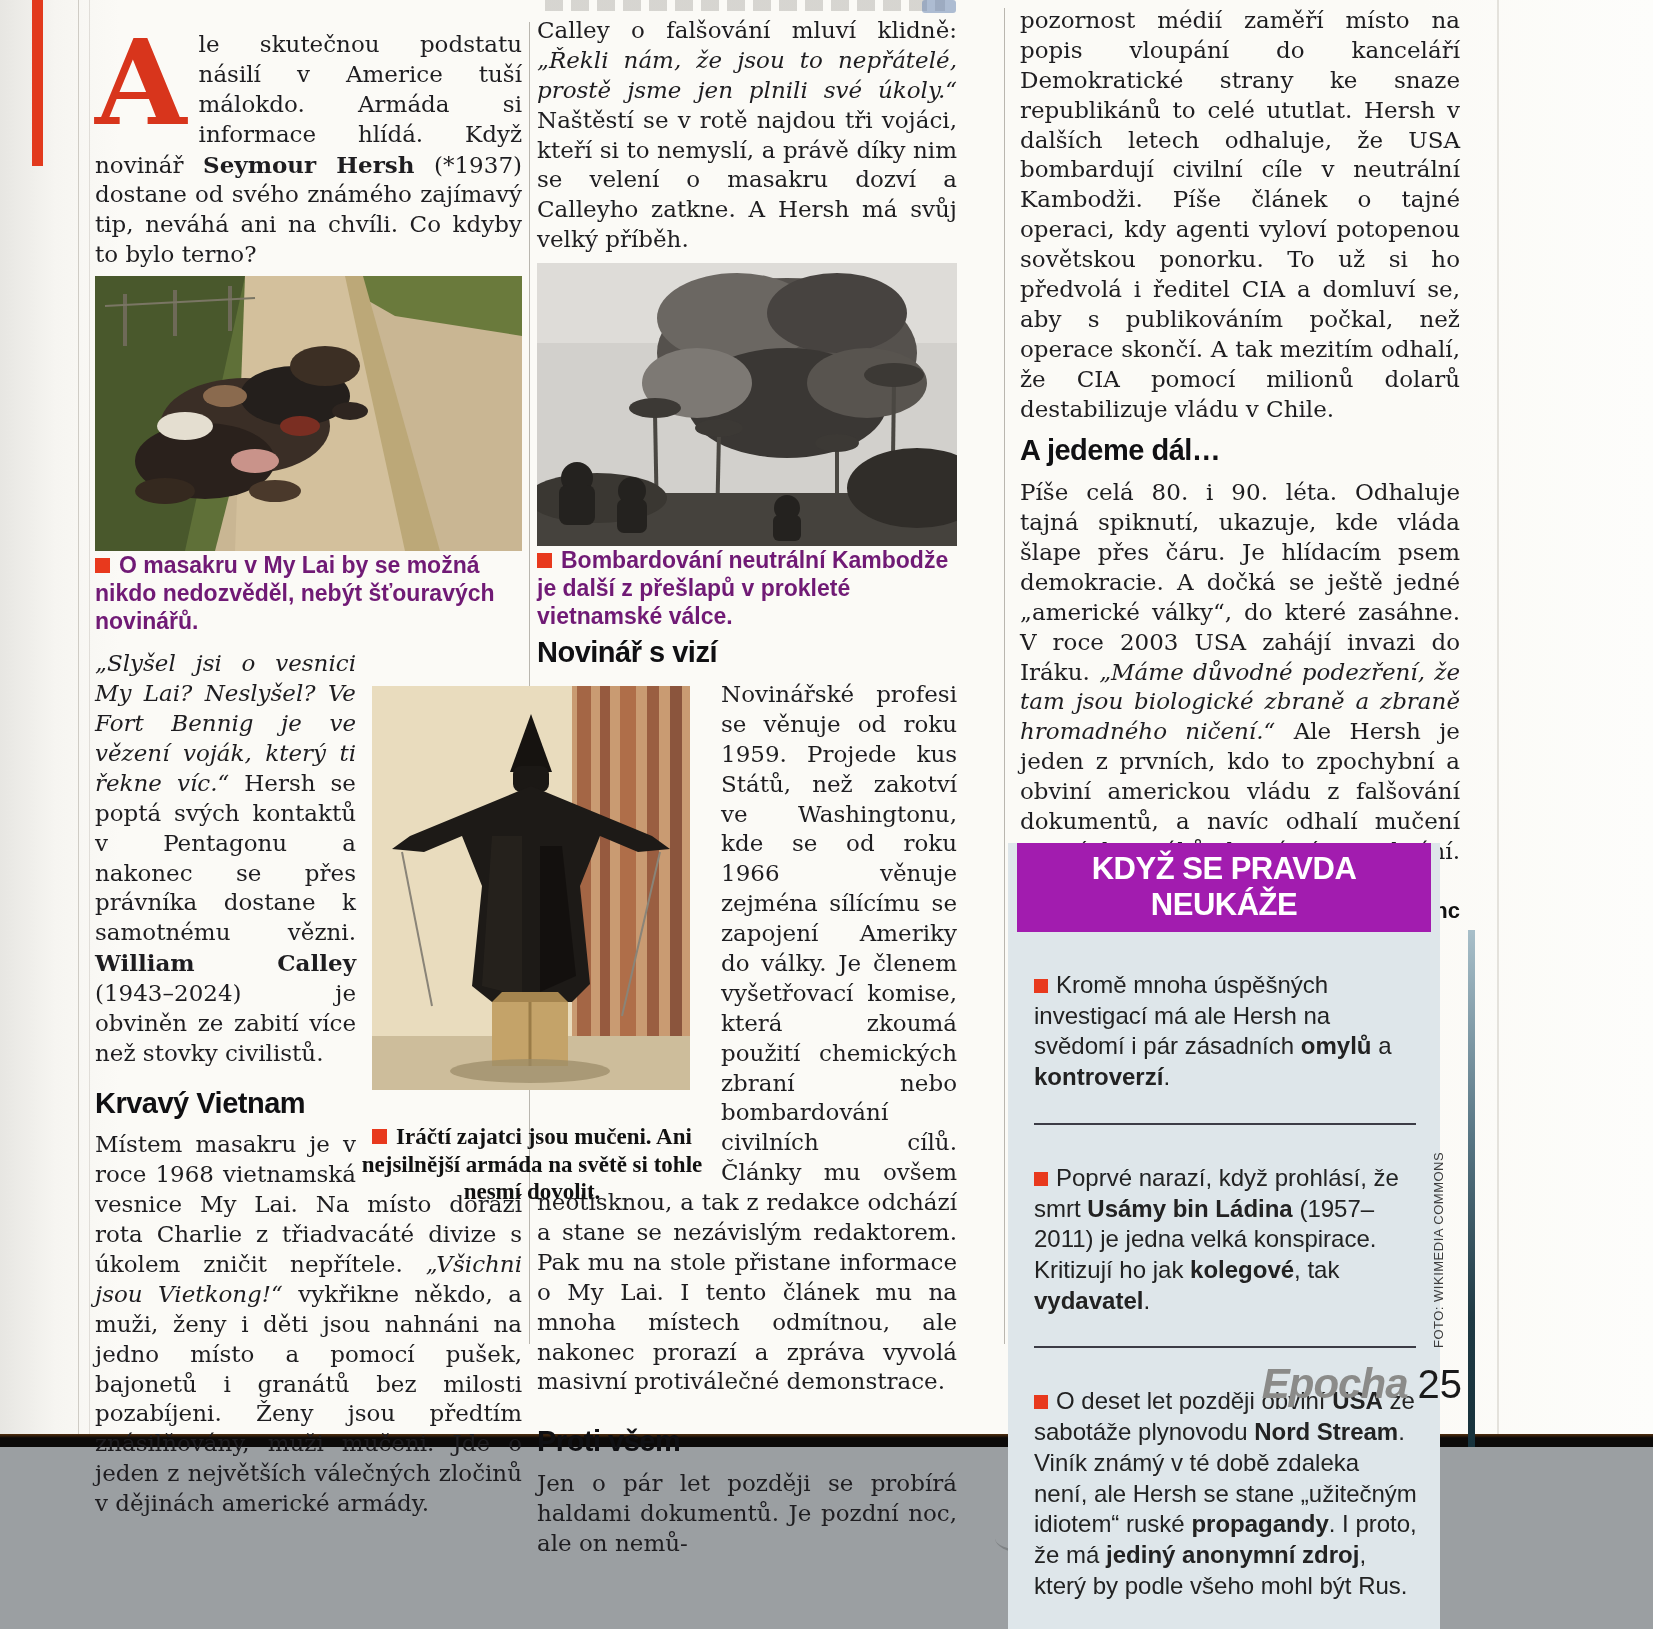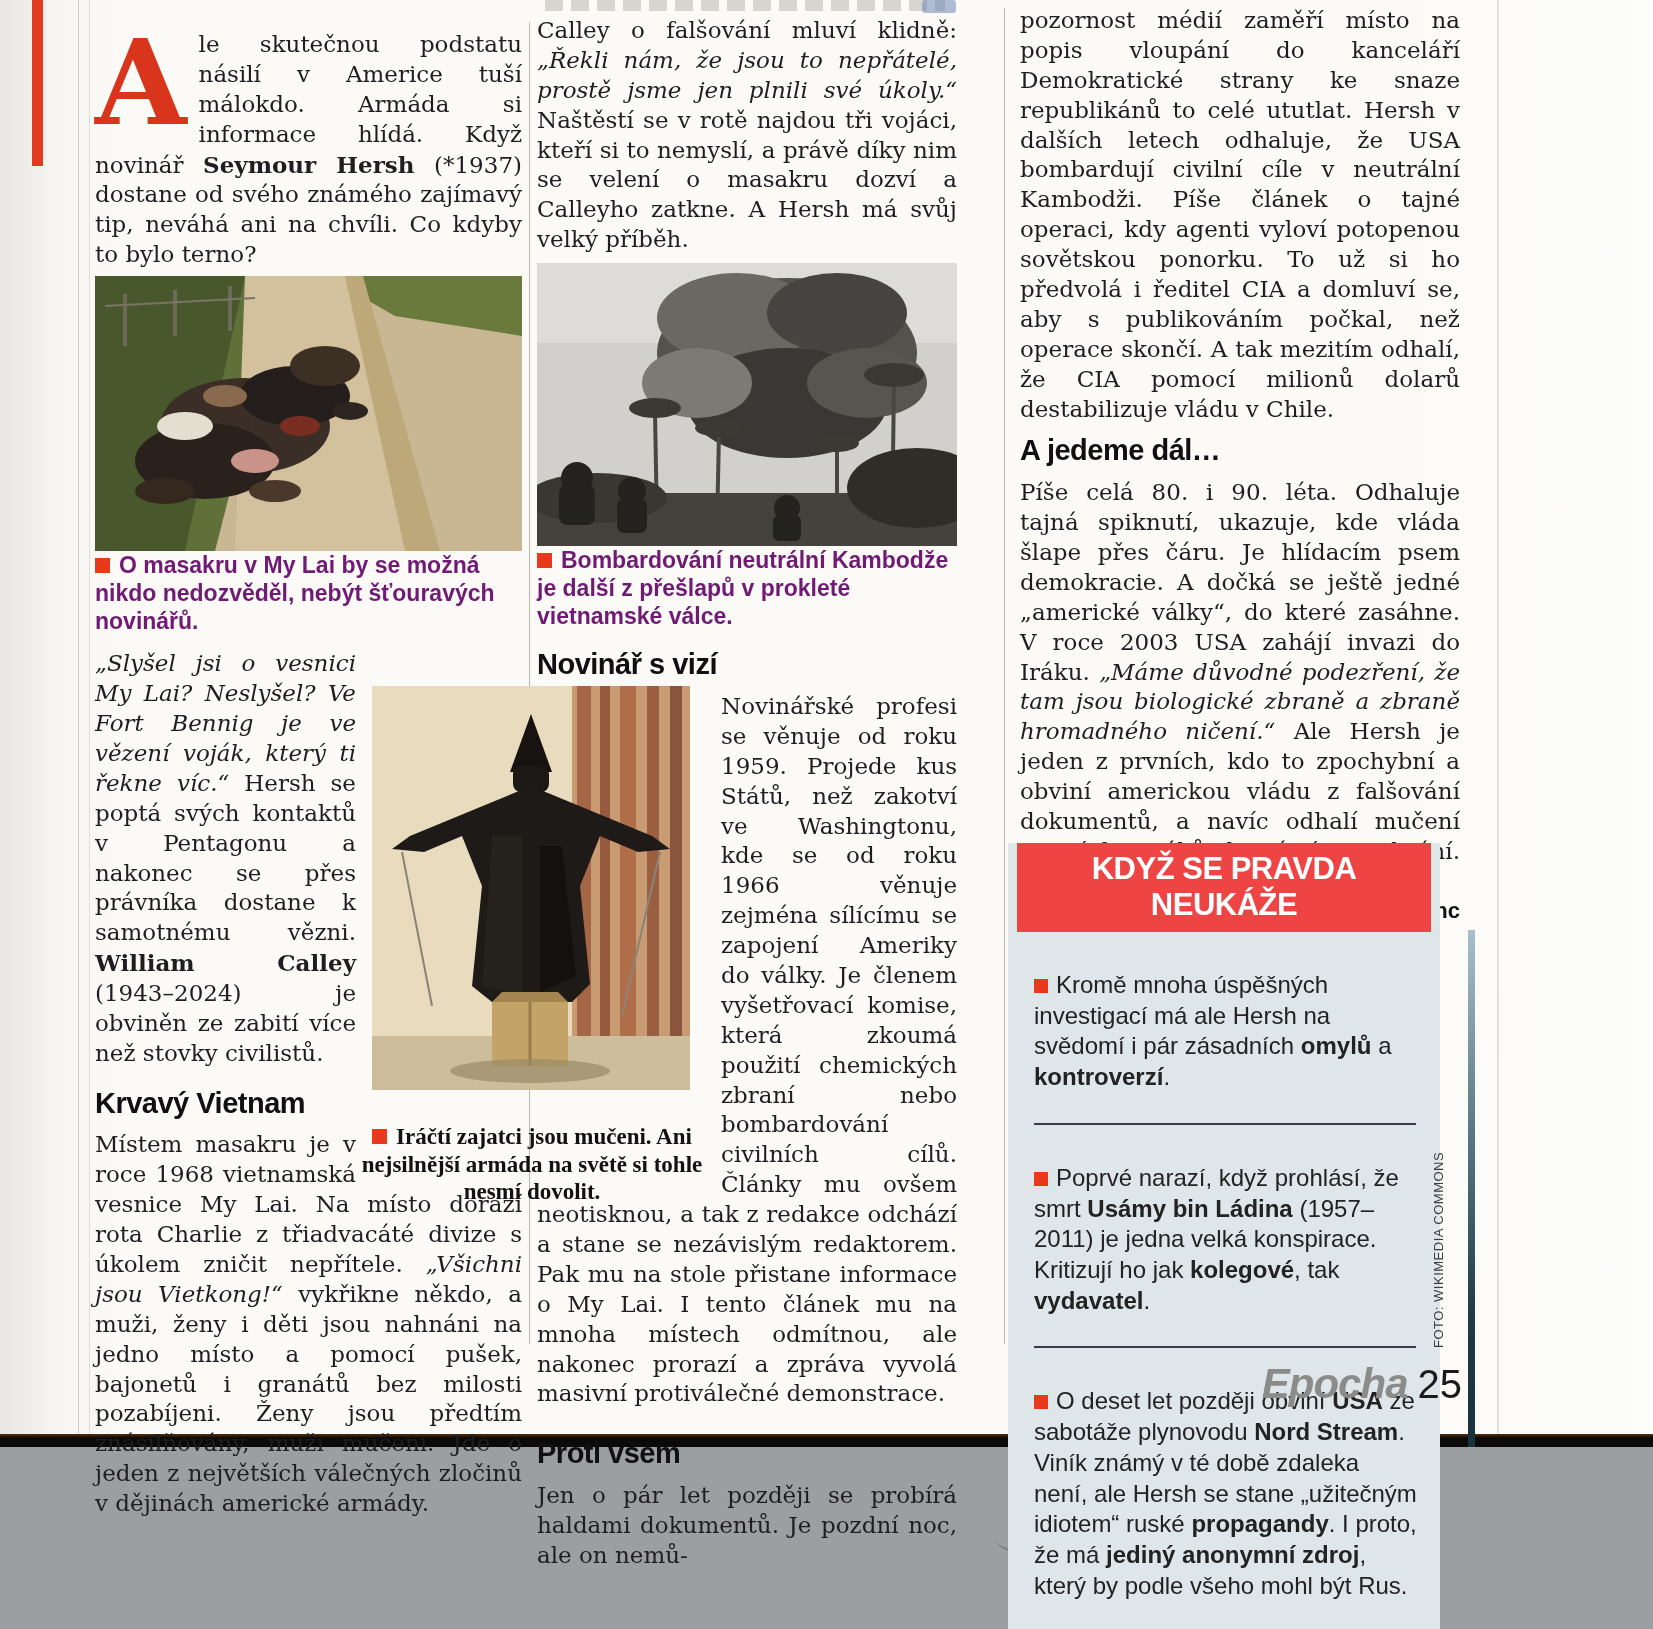--- a/index.html
+++ b/index.html
@@ -40,21 +40,21 @@
   
   .photo{display:block;}
   .overlay-photo{position:absolute;left:372px;top:686px;width:318px;}
   .overlay-cap{position:absolute;left:360px;top:1100px;width:344px;text-align:center;
                font-family:Liberation Serif, serif;font-weight:bold;font-size:23px;
                line-height:1.2;color:#111;}
 
   
   .sidebar{position:absolute;left:1008px;top:843px;width:432px;background:#dee6ea;
            padding-bottom:18px;}
-  .sidebar-title{background:#ef4444;color:#fff;font-weight:bold;font-size:31px;
+  .sidebar-title{background:#a21caf;color:#fff;font-weight:bold;font-size:31px;
                  letter-spacing:-.5px;text-align:center;margin:0 9px;padding:8px 0 9px 0;
                  font-family:"Liberation Sans",sans-serif;}
   .sb-item{font-family:"Liberation Sans",sans-serif;font-size:24px;line-height:1.28;color:#222;
            padding:14px 22px 6px 26px;text-align:left;}
   .sb-item .bullet{width:14px;height:14px;margin-right:8px;}
   .sb-div{border-top:2px solid #3c3c46;margin:10px 24px 0 26px;}
 
   .footer{position:absolute;left:1150px;top:1360px;width:312px;text-align:right;}
   .logo{font-family:"Liberation Sans",sans-serif;font-weight:bold;font-style:italic;
         font-size:42px;color:#8b8b89;letter-spacing:-1px;}
@@ -159,21 +159,21 @@
         <rect x="22" y="222" width="36" height="40" rx="8"></rect>
         <circle cx="95" cy="228" r="14"></circle>
         <rect x="80" y="236" width="30" height="34" rx="7"></rect>
         <circle cx="250" cy="245" r="13"></circle>
         <rect x="236" y="252" width="28" height="26" rx="6"></rect>
       </g>
     </svg>
 
     <p class="caption"><span class="bullet"></span><span>Bombardování neutrální Kambodže je další z přešlapů v prokleté vietnamské válce.</span></p>
 
-    <h3 class="sec-head" style="margin-top:16px;">Novinář s vizí</h3>
+    <h3 class="sec-head" style="margin-top:4px;">Novinář s vizí</h3>
 
     <p class="para"><span class="float-l"></span><span>Novinářské profesi se věnuje od roku 1959. Projede kus Států, než zakotví ve Washingtonu, kde se od roku 1966 věnuje zejména sílícímu se zapojení Ameriky do války. Je členem vyšetřovací komise, která zkoumá použití chemických zbraní nebo bombardování civilních cílů. Články mu ovšem neotisknou, a tak z redakce odchází a stane se nezávislým redaktorem. Pak mu na stole přistane informace o My Lai. I tento článek mu na mnoha místech odmítnou, ale nakonec prorazí a zpráva vyvolá masivní protiválečné demonstrace.</span></p>
 
     <h3 class="sec-head" style="margin-top:26px;">Proti všem</h3>
 
     <p class="para">Jen o pár let později se probírá haldami dokumentů. Je pozdní noc, ale on nemů-</p>
   </div>
 
   <svg class="overlay-photo" width="318" height="404" viewBox="0 0 318 404">
     <rect width="318" height="404" fill="#e9dcbe"></rect>

